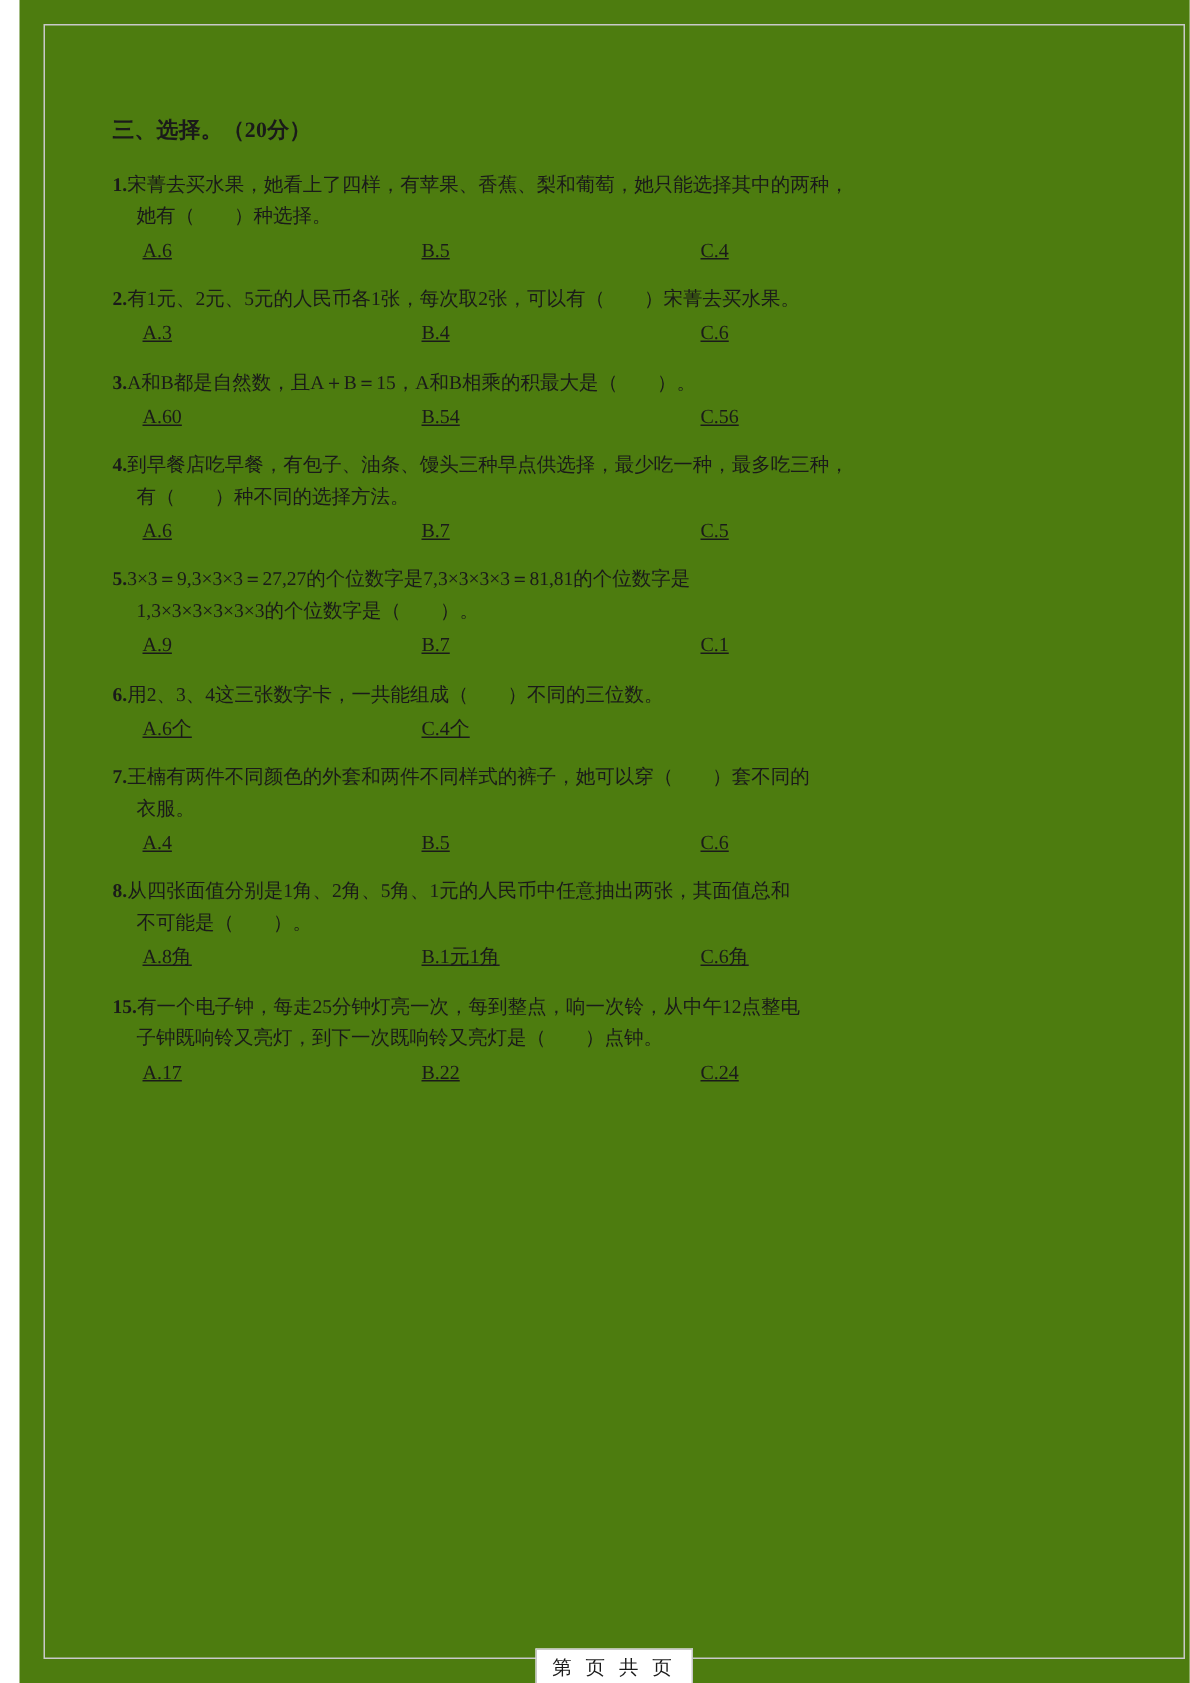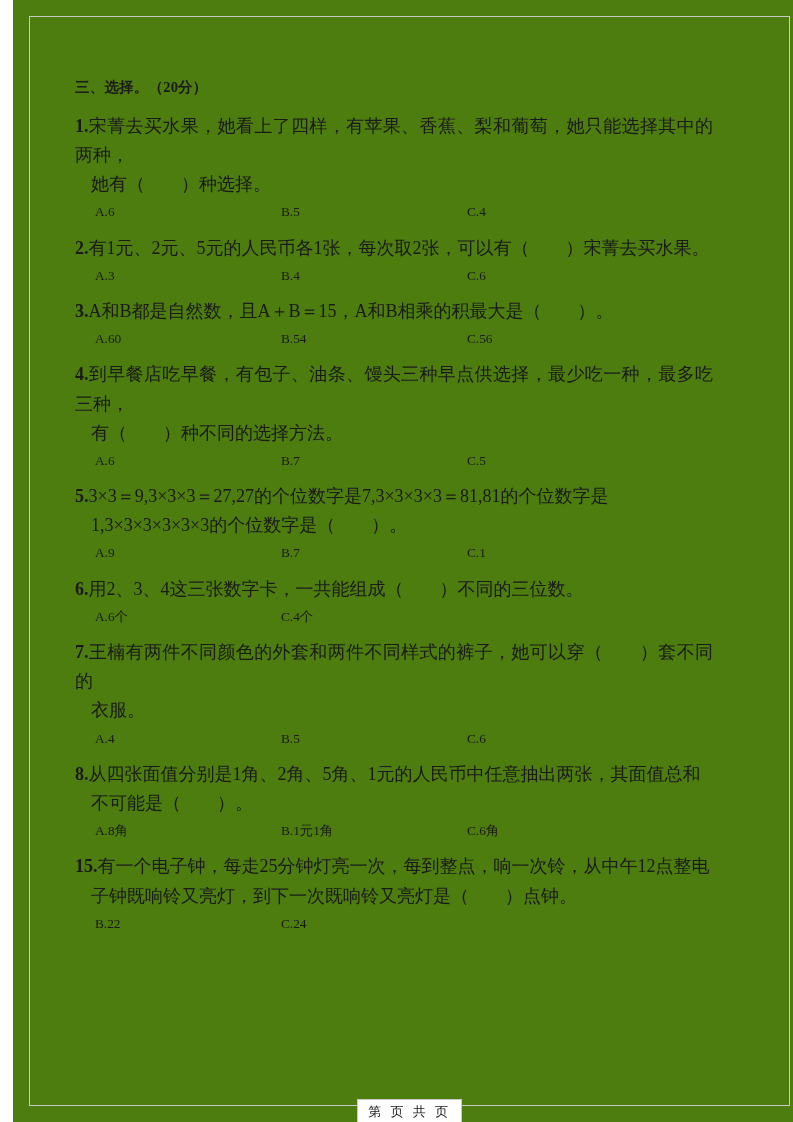--- a/index.html
+++ b/index.html
@@ -40,21 +40,21 @@
     font-size: 14.5px;
     font-weight: bold;
     letter-spacing: 0.2px;
     margin: 0 0 15px 0;
     line-height: 1.3;
   }
   .q {
     margin: 0 0 3px 0;
   }
   .q-body {
-    font-size: 18px;
+    font-size: 13px;
     line-height: 1.62;
     text-align: justify;
     text-justify: inter-ideograph;
   }
   .q-num {
     font-weight: bold;
     font-family: "Liberation Serif", serif;
   }
   .q-text {
     font-family: "Liberation Serif", serif;
@@ -66,20 +66,21 @@
     display: flex;
     font-size: 13.3px;
     line-height: 1.6;
     padding-left: 20px;
     margin: 2px 0 11px 0;
   }
   .choice {
     width: 186px;
     flex: 0 0 186px;
     white-space: nowrap;
+    text-decoration: underline;
   }
   .choice:last-child {
     flex: 0 0 auto;
   }
   .footer {
     position: absolute;
     left: 16px;
     bottom: 0;
     width: 761px;
     text-align: center;
@@ -200,20 +201,21 @@
       </div>
     </div>
 
 
     <div class="q">
       <div class="q-body">
         <span class="q-num">15.</span><span class="q-text">有一个电子钟，每走25分钟灯亮一次，每到整点，响一次铃，从中午12点整电</span>
       </div>
       <div class="q-body q-indent">子钟既响铃又亮灯，到下一次既响铃又亮灯是（　　）点钟。</div>
       <div class="choices">
+        <span class="choice">A.17</span>
         <span class="choice">B.22</span>
         <span class="choice">C.24</span>
       </div>
     </div>
 
   </div>
 
   <div class="footer">
     <span class="footer-inner">第 页 共 页</span>
   </div>

